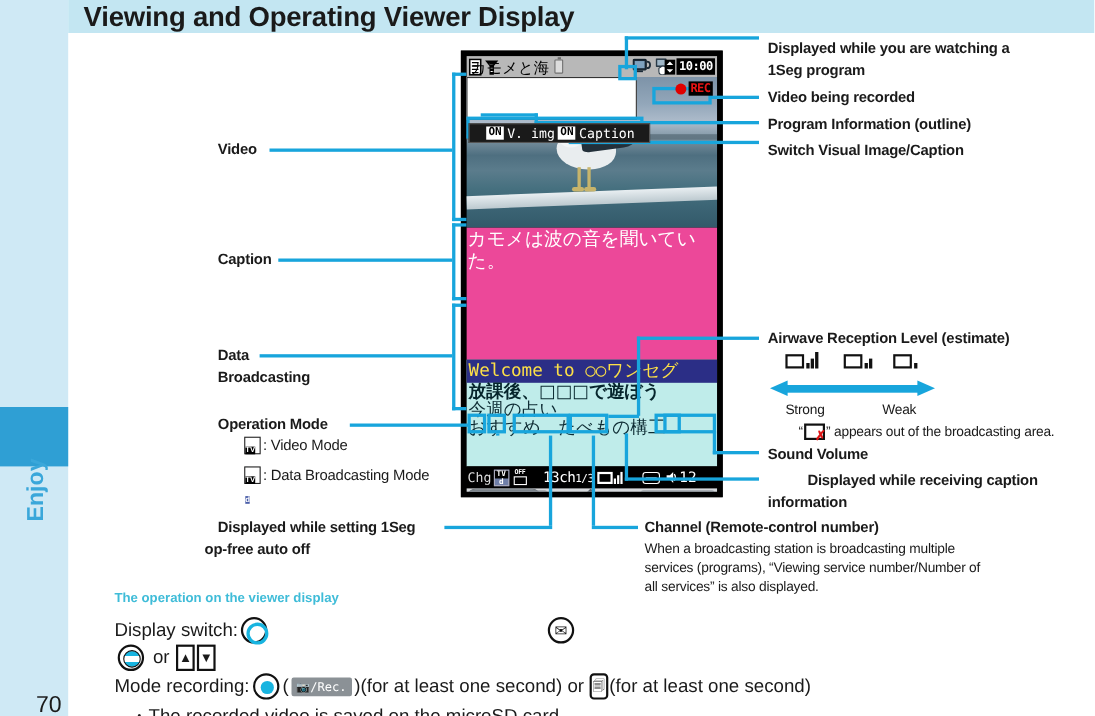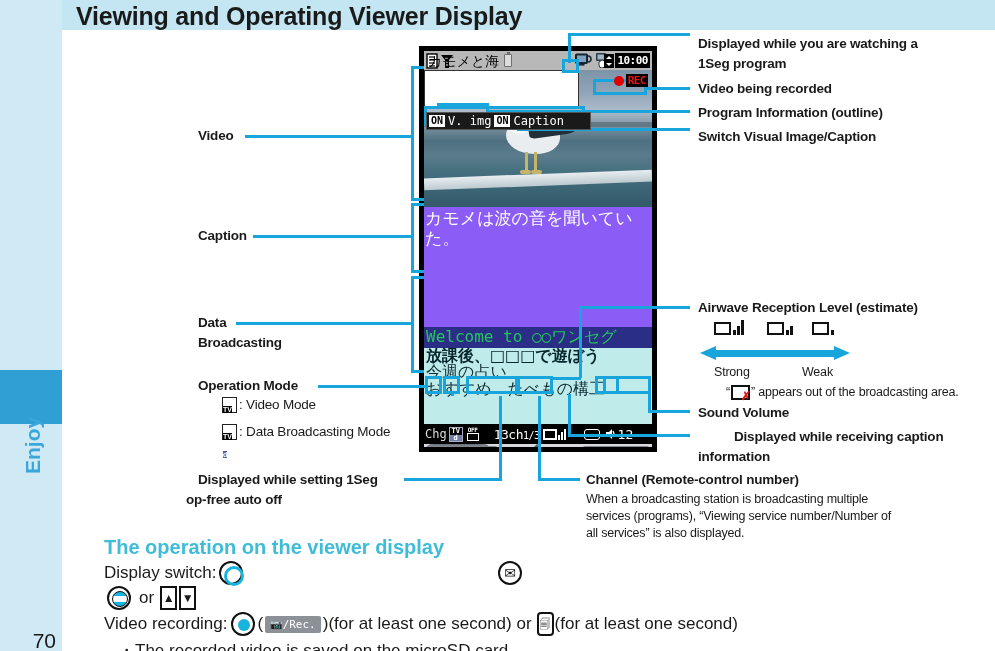--- a/index.html
+++ b/index.html
@@ -143,21 +143,21 @@
   .bird-foot {
     position:absolute; top:100px; width:11px; height:4px; background:#c7b46b; border-radius:2px;
   }
   #foot1 { left:96px; }
   #foot2 { left:107px; }
 
   
   #vimg-bar {
     position:absolute; left:2px; top:61px; width:165px; height:18px;
     background:#1a1a1a; border:1px solid #555;
-    display:flex; align-items:center; gap:3px; padding-left:2px;
+    display:flex; align-items:center; gap:3px; padding-left:15px;
     z-index:3;
   }
   .on-chip {
     background:#fff; color:#000; font-size:10px; font-weight:bold;
     padding:1px 2px; font-family:"DejaVu Sans Mono", monospace; line-height:1;
   }
   .vimg-txt { color:#fff; font-size:12px; font-family:"DejaVu Sans Mono", monospace; }
 
   
   #rec-badge {
@@ -166,32 +166,32 @@
   }
   #rec-dot { width:10px; height:10px; border-radius:50%; background:#e00000; }
   #rec-text {
     background:#000; color:#e81414; font-size:11px; font-weight:bold;
     padding:0 2px; font-family:"DejaVu Sans Mono", monospace; letter-spacing:-0.5px;
   }
 
   
   #caption-area {
     position:absolute; left:0; top:156px; width:228px; height:120px;
-    background:#8b5cf6; color:#fff;
+    background:#ec4899; color:#fff;
     font-size:17px; line-height:1.18; padding:1px 1px 0 1px;
     font-family:"DejaVu Sans", sans-serif;
   }
 
   
   #dbc-area {
     position:absolute; left:0; top:276px; width:228px; height:97px;
     background:#bfecea;
   }
   #dbc-head {
-    height:21px; background:#2b2e86; color:#22c55e;
+    height:21px; background:#2b2e86; color:#fde047;
     font-size:16px; font-family:"DejaVu Sans Mono", monospace;
     display:flex; align-items:center; padding-left:2px; letter-spacing:0px;
   }
   .dbc-line {
     font-size:16px; color:#0d2b33; padding-left:2px; line-height:1.02;
     font-family:"DejaVu Sans", sans-serif;
   }
   .dbc-line.b { font-weight:bold; color:#06252c; }
 
   
@@ -289,21 +289,21 @@
   .rx .mon3 { position:absolute; left:0; top:6px; width:17px; height:13px; border:2.5px solid #111; background:#fff; }
   .rx .b1 { position:absolute; background:#111; width:2.5px; }
 
   #arrow-row { position:absolute; }
   #arrow-line { position:absolute; height:7px; background:#18a5dc; }
   .arrow-head { position:absolute; width:0; height:0; }
 
   
   #ops-head {
     position:absolute; left:104px; top:536px;
-    font-size:20px; font-weight:bold; color:#3fbcd8;
+    font-size:12px; font-weight:bold; color:#3fbcd8;
   }
   .ops-line {
     position:absolute; font-size:17px; color:#1a1a1a;
     display:flex; align-items:center; gap:0px;
   }
   .keycirc {
     display:inline-block; width:24px; height:24px; border-radius:50%;
     border:2px solid #111; position:relative; margin:0 3px; vertical-align:-7px;
     background:#fff;
   }
@@ -613,21 +613,21 @@
 </div>
 
 <div class="ops-line" style="left:104px; top:586px;">
   <span class="keycirc updown"></span>
   <span style="margin:0 5px">or</span>
   <span class="keyrect">▲</span>
   <span class="keyrect">▼</span>
 </div>
 
 <div class="ops-line" style="left:104px; top:612px;">
-  <span>Video recording:</span>
+  <span>Mode recording:</span>
   <span class="keycirc solid"></span>
   <span>(</span>
   <span class="rec-chip">
     <span style="font-size:10px">📷</span><span>/Rec.</span>
   </span>
   <span>)(for at least one second) or</span>
   <span class="keyrect rounded" style="margin-left:5px; font-size:11px;">🗐</span>
   <span>(for at least one second)</span>
 </div>
 

